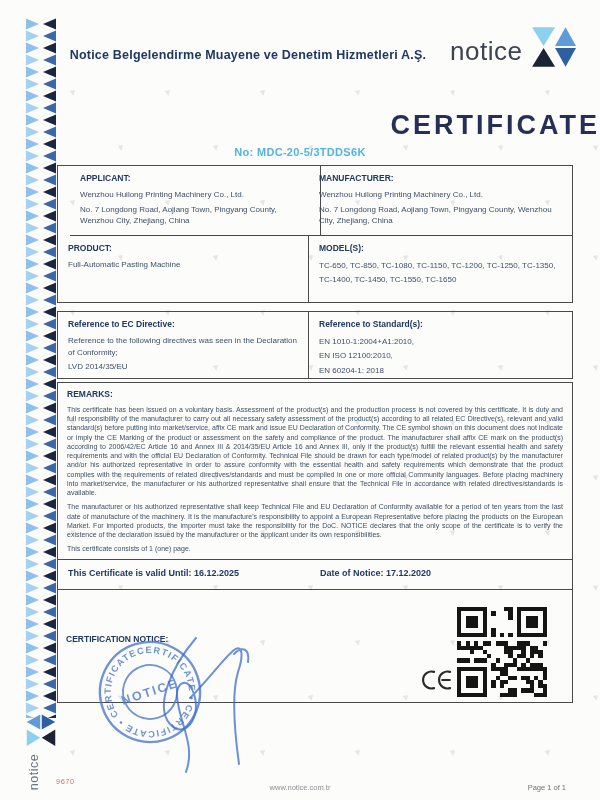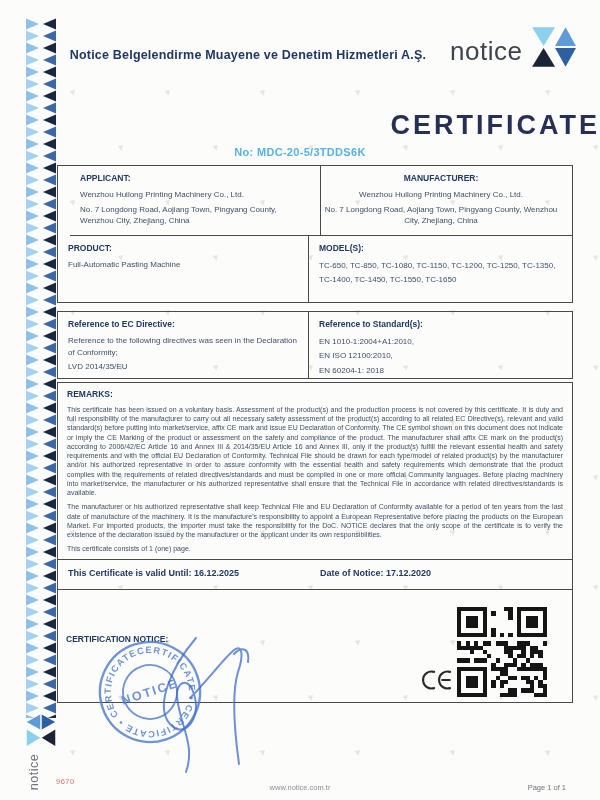--- a/index.html
+++ b/index.html
@@ -265,21 +265,21 @@
 
   <div class="doc-title">CERTIFICATE</div>
   <div class="cert-no">No: MDC-20-5/3TDDS6K</div>
 
   <div class="box" style="top:165px;height:138px;">
     <div class="cell divider-right divider-bottom" style="left:12px;top:0;width:251px;height:70px;">
       <div class="cell-label">APPLICANT:</div>
       <div class="cell-text">Wenzhou Huilong Printing Machinery Co., Ltd.</div>
       <div class="cell-text sp">No. 7 Longdong Road, Aojiang Town, Pingyang County, Wenzhou City, Zhejiang, China</div>
     </div>
-    <div class="cell divider-bottom" style="left:251px;top:0;width:264px;height:70px;text-align:center;">
+    <div class="cell divider-bottom" style="left:251px;top:0;width:264px;height:70px;">
       <div class="cell-label">MANUFACTURER:</div>
       <div class="cell-text">Wenzhou Huilong Printing Machinery Co., Ltd.</div>
       <div class="cell-text sp">No. 7 Longdong Road, Aojiang Town, Pingyang County, Wenzhou City, Zhejiang, China</div>
     </div>
     <div class="cell divider-right" style="left:0;top:70px;width:251px;height:66px;">
       <div class="cell-label">PRODUCT:</div>
       <div class="cell-text">Full-Automatic Pasting Machine</div>
     </div>
     <div class="cell" style="left:251px;top:70px;width:264px;height:66px;">
       <div class="cell-label">MODEL(S):</div>

